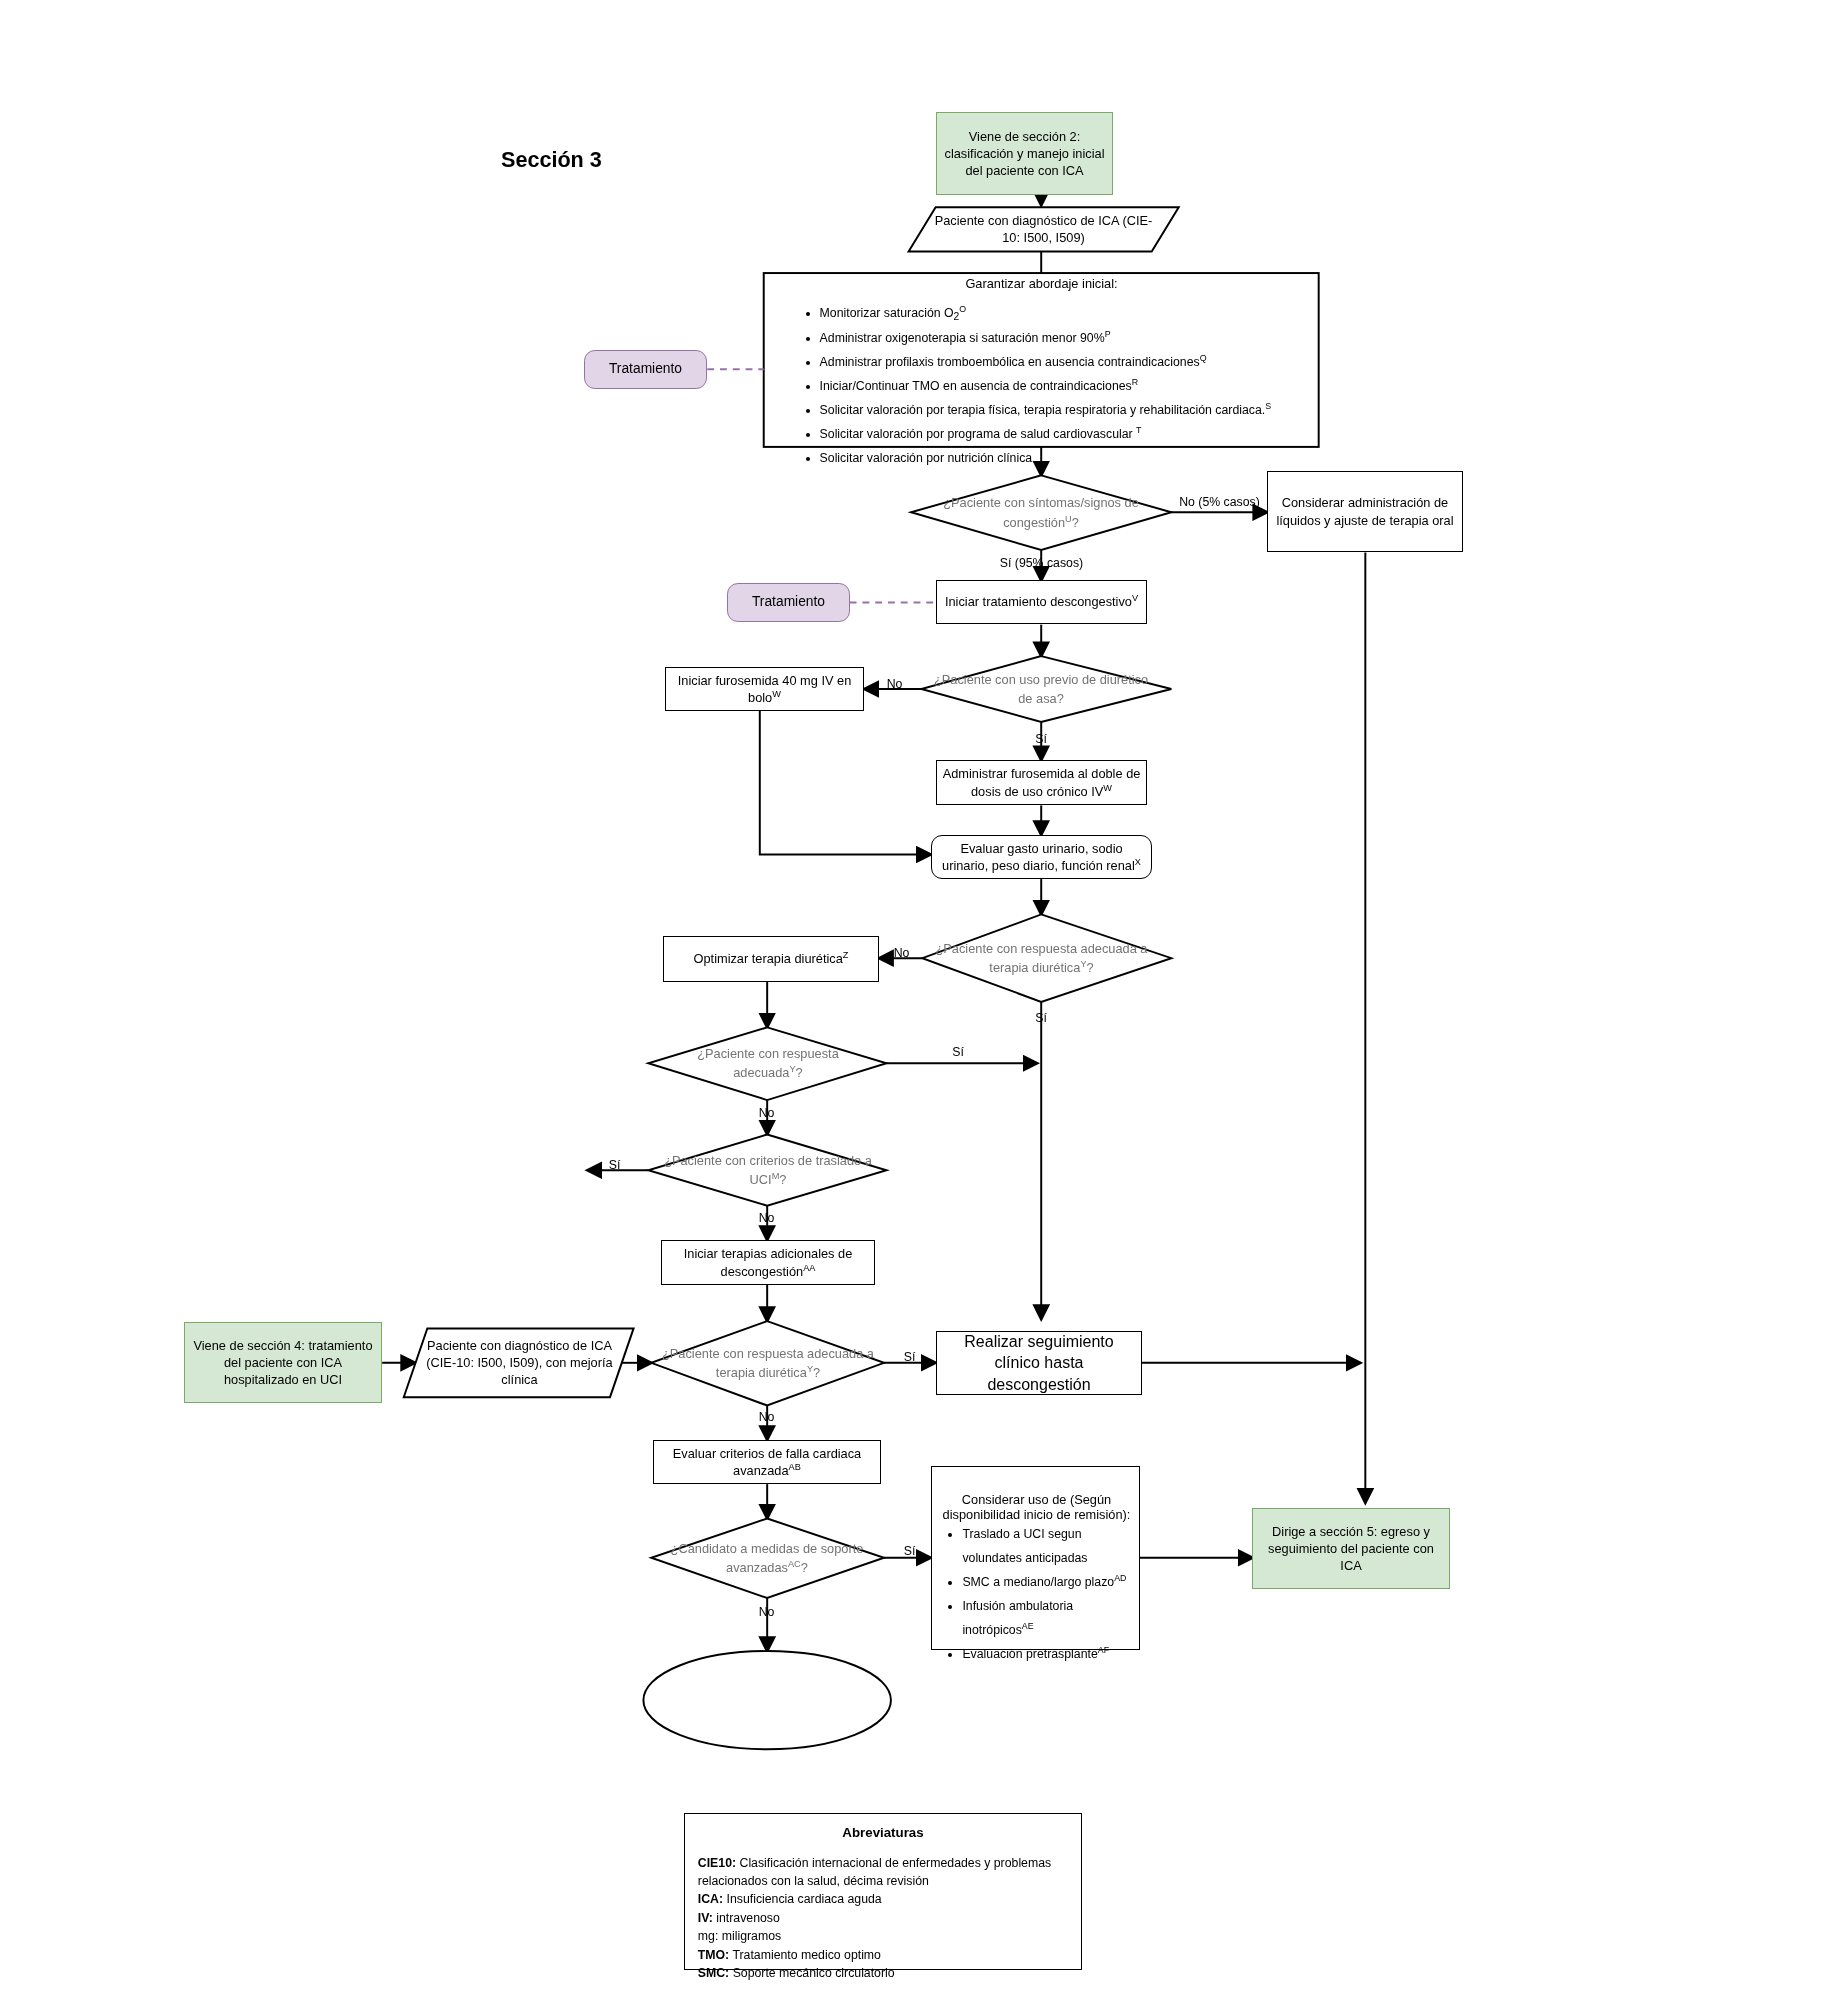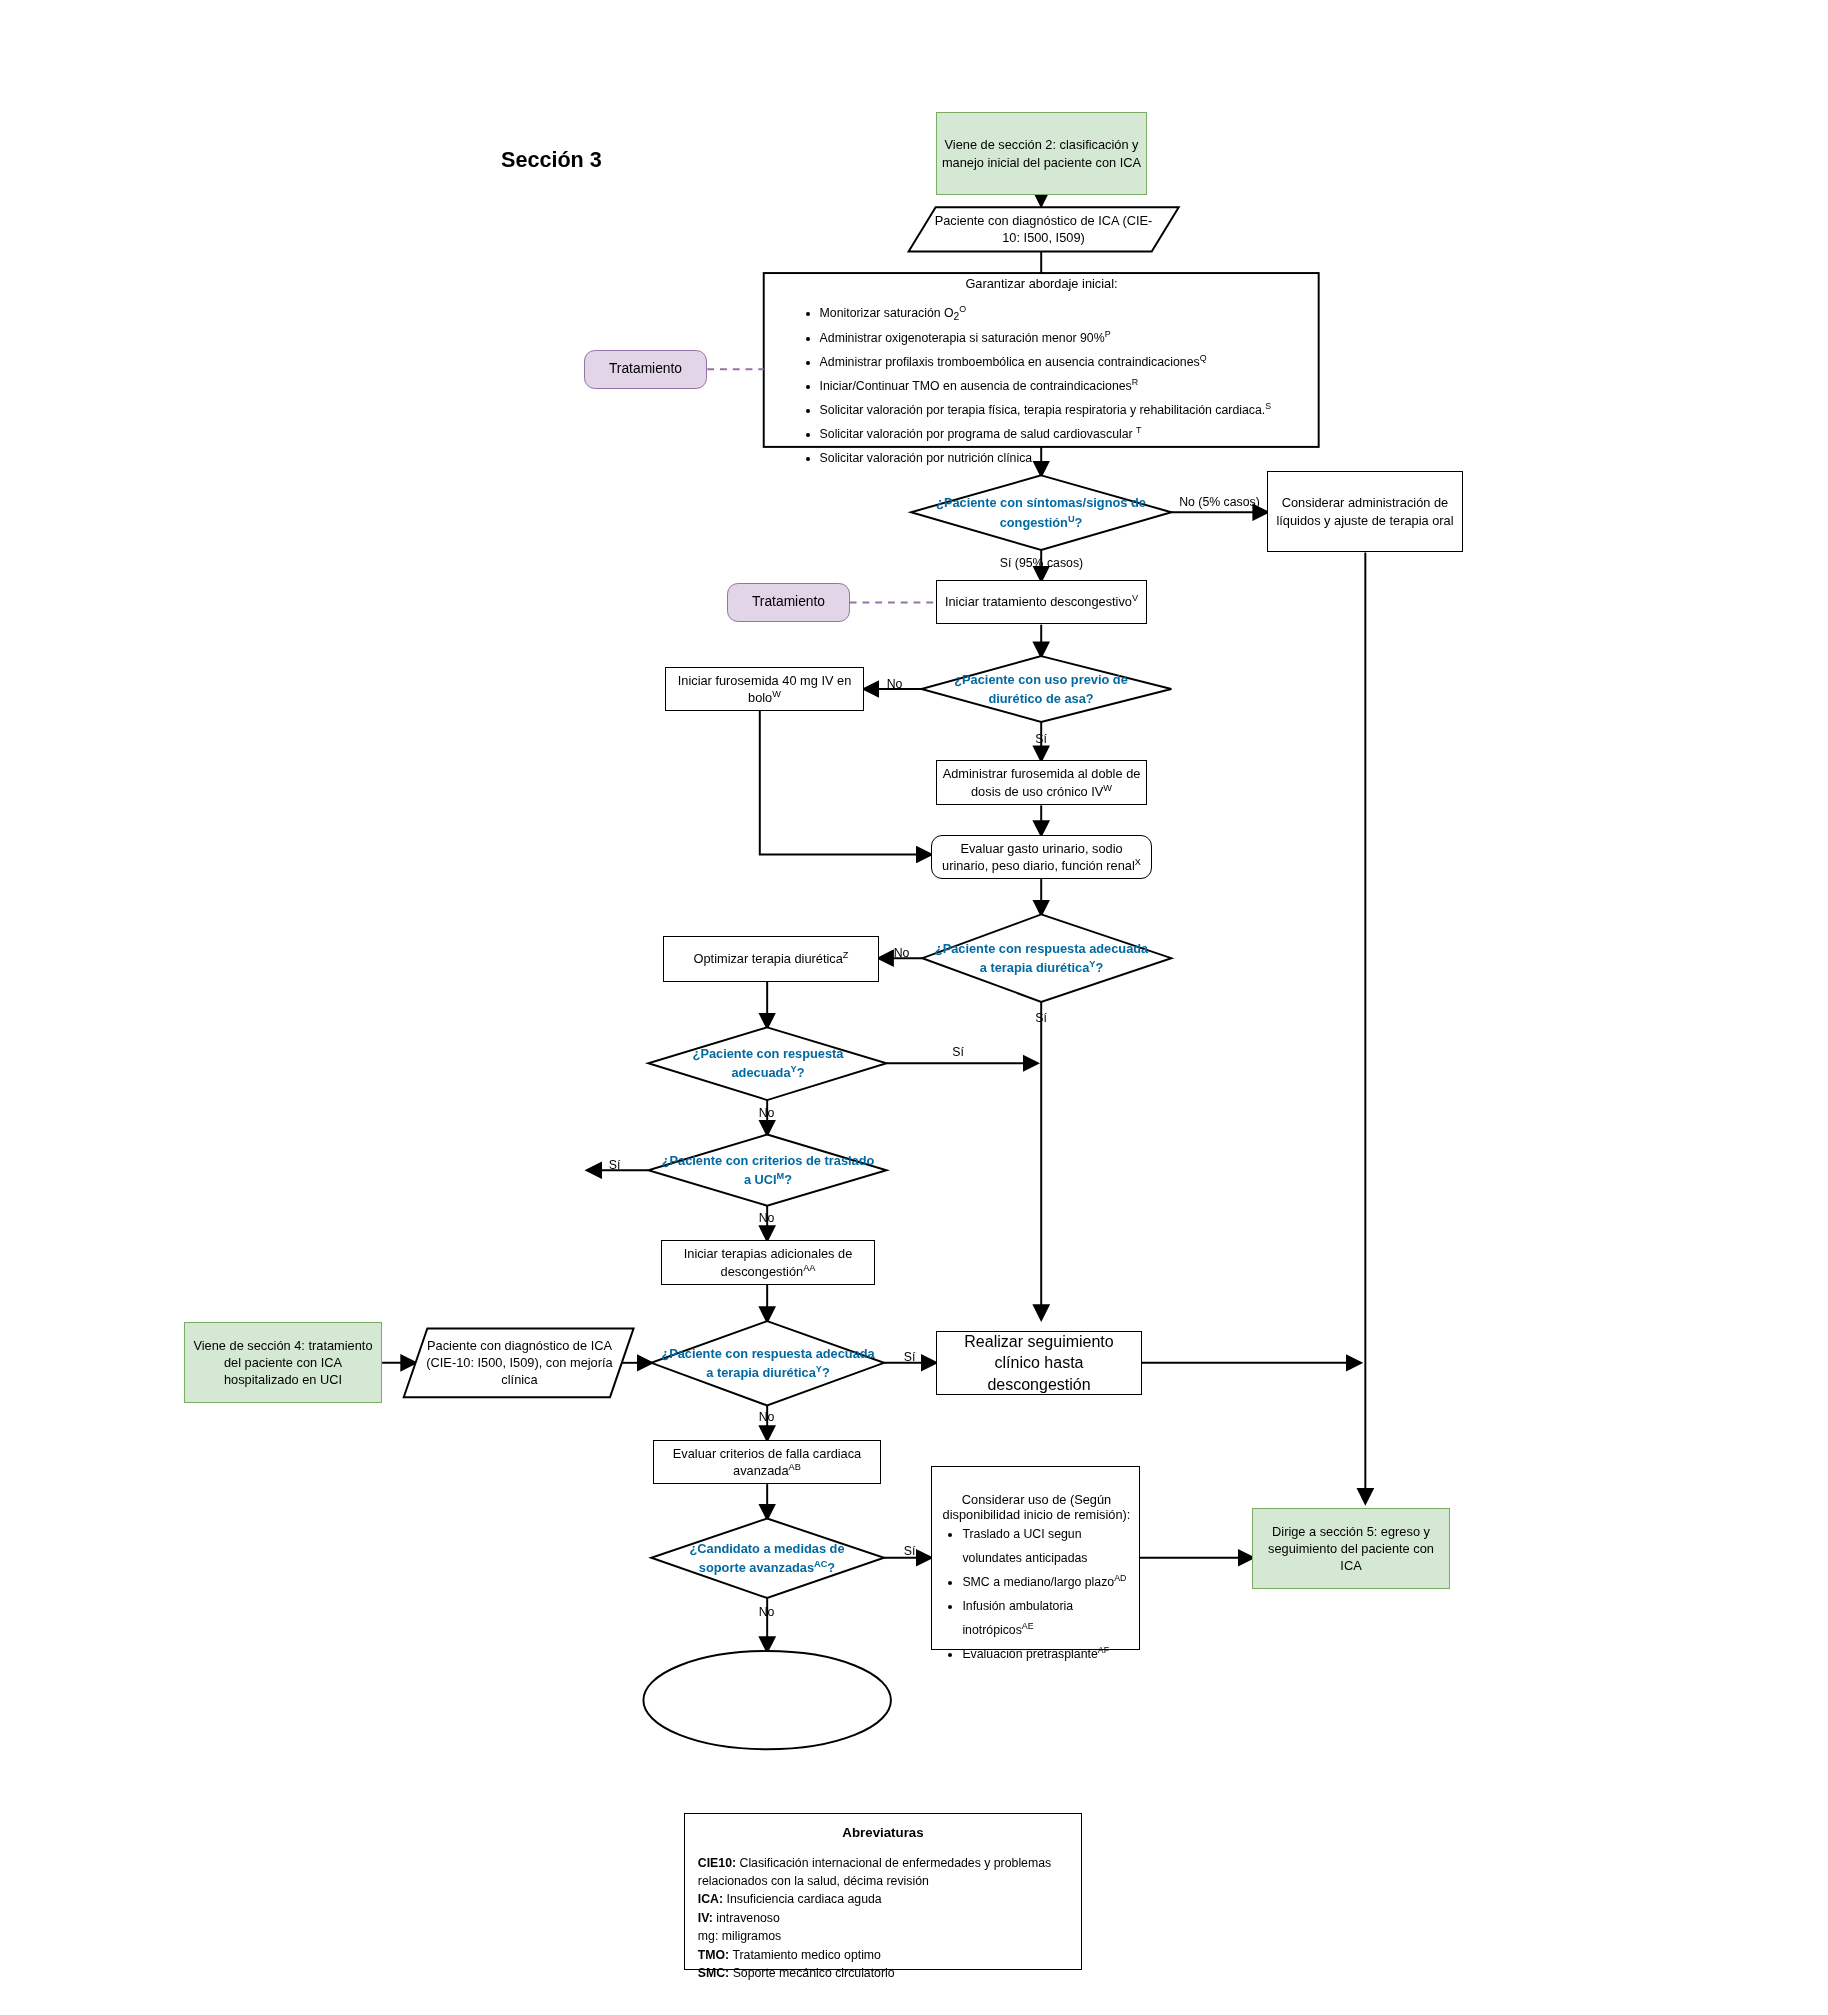--- a/index.html
+++ b/index.html
@@ -14,21 +14,21 @@
   .edge-label{position:absolute;color:#000;background:transparent;text-align:center;line-height:1.25;}
   .title{position:absolute;font-weight:bold;color:#000;}
   .bullets{position:absolute;box-sizing:border-box;}
   .bullets ul{margin:0;padding:0 0 0 23.6px;list-style:disc;}
   .bullets li{line-height:1.95;color:#000;text-align:left;}
   .abbr{position:absolute;box-sizing:border-box;border:1.5px solid #000;background:#fff;}
   .abbr-title{text-align:center;font-weight:bold;}
   .abbr-list{margin-top:13.8px;line-height:1.5;}
   .abbr-list div{color:#000;}
   .abbr-list b{font-weight:bold;}
-  .diamond-label{position:absolute;display:flex;align-items:center;justify-content:center;text-align:center;line-height:1.5;color:#0369a1;font-weight:bold;}
+  .diamond-label{position:absolute;display:flex;align-items:center;justify-content:center;text-align:center;line-height:1.5;color:#737373;}
   .boxhead{position:absolute;text-align:center;color:#000;}
   sup{font-size:0.72em;vertical-align:super;line-height:0;}
 </style>
 </head>
 <body>
 
 <div id="page">
 
   <svg class="layer" viewBox="0 0 3724 4103">
     <defs>
@@ -120,21 +120,21 @@
     <ellipse cx="1562" cy="3462" rx="252" ry="100" fill="#fff" stroke="#000" stroke-width="4"></ellipse>
 
     <g stroke="#9673a6" stroke-width="4" stroke-dasharray="14 12" fill="none">
       <line x1="1440" y1="752" x2="1555" y2="752"></line>
       <line x1="1730" y1="1227" x2="1905" y2="1227"></line>
     </g>
   </svg>
 
   <div class="title" style="left:501px;top:147px;font-size:21.6px;">Sección 3</div>
 
-  <div class="node greenbox ntext" style="left:936px;top:112px;width:211px;height:83px;font-size:12.8px;">
+  <div class="node greenbox ntext" style="left:936px;top:112px;width:177px;height:83px;font-size:12.8px;">
     <span>Viene de sección 2: clasificación y manejo inicial del paciente con ICA</span>
   </div>
 
   <div class="node ntext" style="left:928px;top:207px;width:231px;height:44px;font-size:12.8px;">
     <span>Paciente con diagnóstico de ICA (CIE-10: I500, I509)</span>
   </div>
 
   <div class="boxhead" style="left:764px;top:276px;width:555px;font-size:12.8px;">
     <span>Garantizar abordaje inicial:</span>
   </div>

